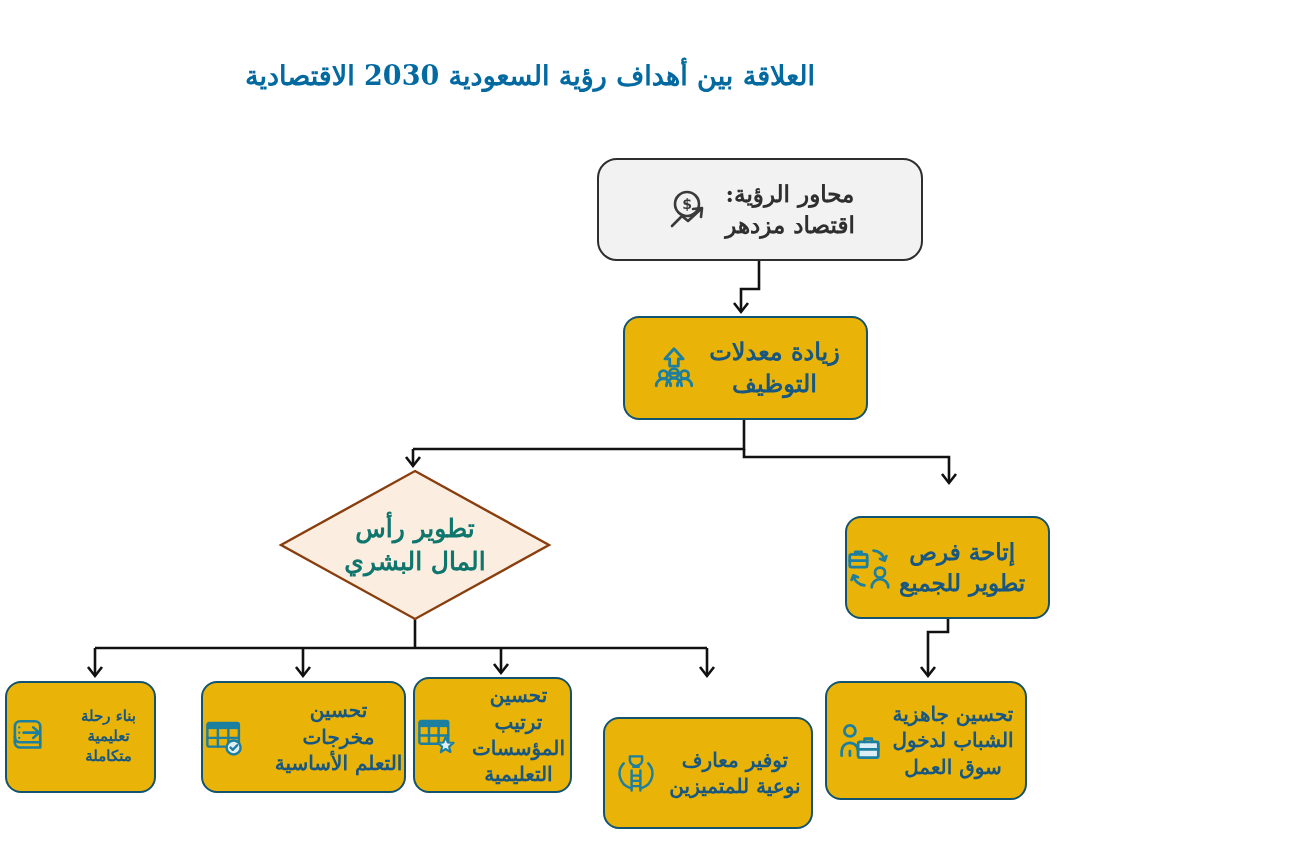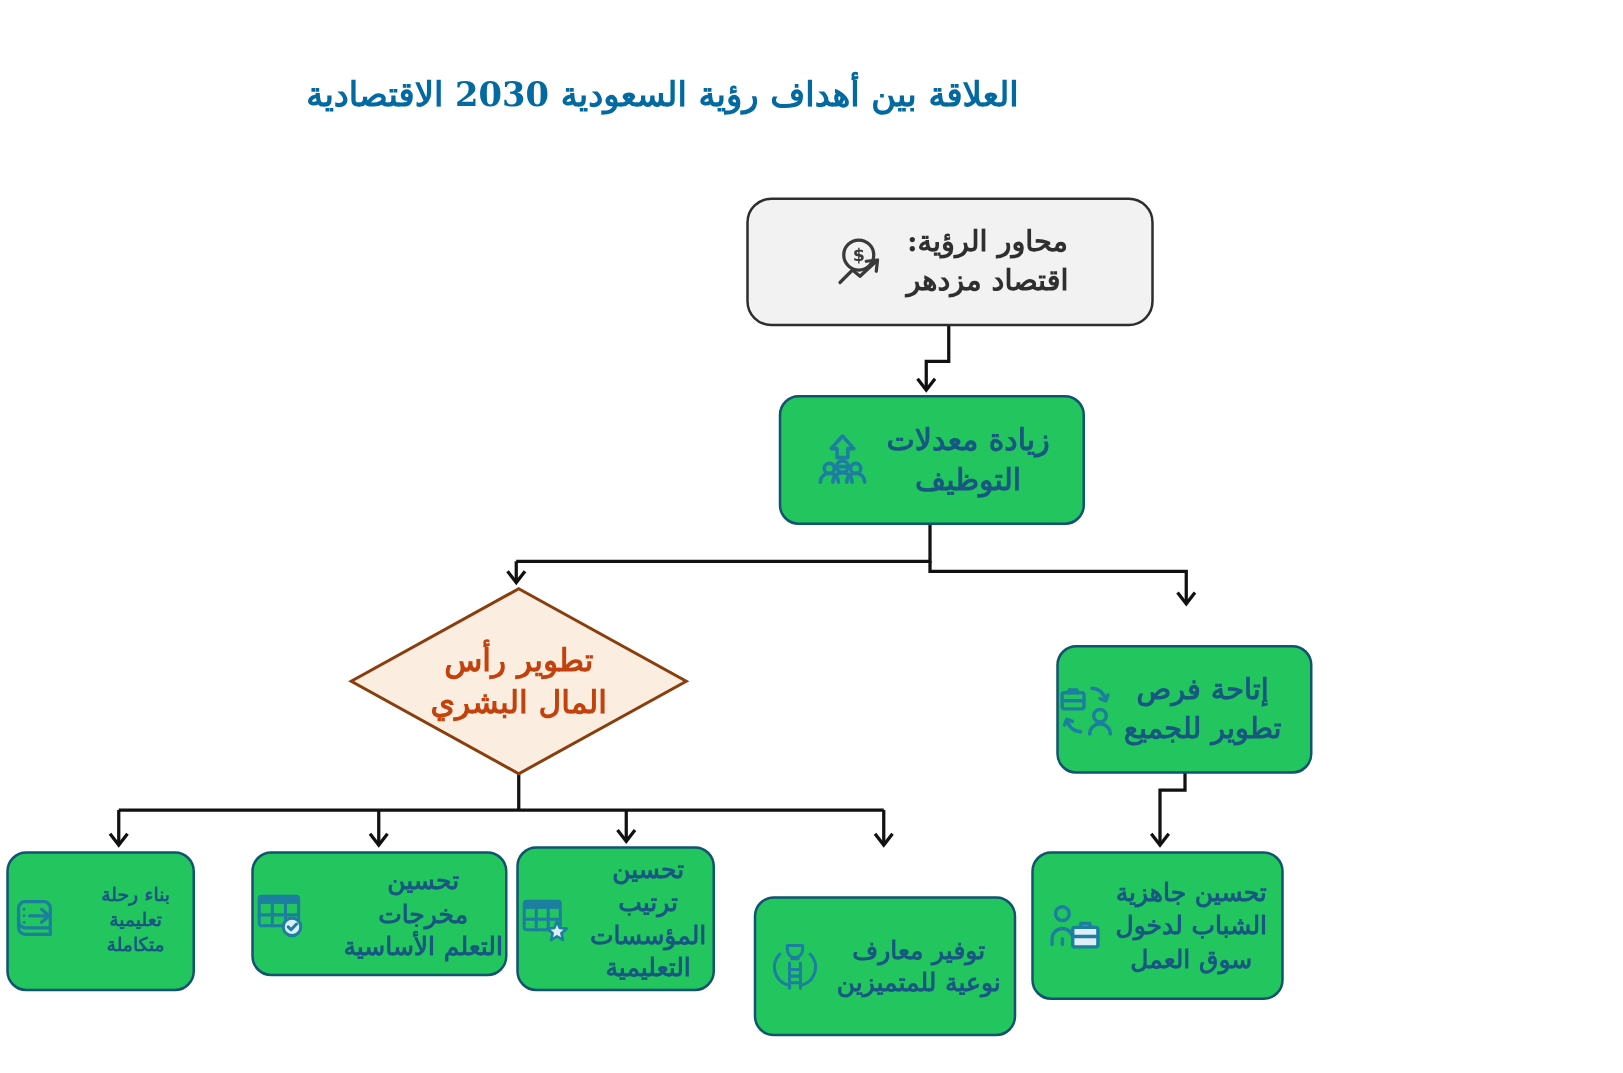--- a/index.html
+++ b/index.html
@@ -1,31 +1,31 @@
 <!DOCTYPE html>
 <html lang="ar"><head>
 <meta charset="utf-8">
 <style>
   html,body{margin:0;padding:0;background:#fff;}
   #canvas{position:relative;width:1298px;height:858px;background:#ffffff;overflow:hidden;
           font-family:"DejaVu Serif","Liberation Serif",serif;}
   #connectors{position:absolute;left:0;top:0;z-index:1;}
   .node{position:absolute;z-index:2;box-sizing:border-box;display:flex;align-items:center;
         justify-content:center;direction:rtl;gap:12px;font-weight:bold;}
-  .node-blue{background:#22c55e;border:2.5px solid #12536f;border-radius:16px;color:#175781;}
+  .node-blue{background:#eab308;border:2.5px solid #12536f;border-radius:16px;color:#175781;}
   .node-root{background:#f2f2f2;border:2.5px solid #2e2e2e;border-radius:20px;color:#2f2f2f;}
   .lines{text-align:center;line-height:1.32;}
   .icon{flex:0 0 auto;display:flex;align-items:center;justify-content:center;}
   .icon svg{display:block;}
   #title{position:absolute;left:170px;top:60px;width:720px;text-align:center;z-index:2;
          font-size:27px;font-weight:bold;color:#0369a1;direction:rtl;}
   #diamond-wrap{position:absolute;left:278px;top:468px;width:274px;height:154px;z-index:2;}
   #diamond-label{position:absolute;left:0;top:0;width:100%;height:100%;display:flex;
          align-items:center;justify-content:center;text-align:center;direction:rtl;
-         color:#c2410c;font-weight:bold;font-size:25px;line-height:1.3;}
+         color:#0f766e;font-weight:bold;font-size:25px;line-height:1.3;}
   .fs23{font-size:23px;} .fs24{font-size:24px;} .fs20{font-size:20px;} .fs15{font-size:15px;}
 </style>
 </head>
 <body>
 
 <div id="canvas">
 
   <div id="title">العلاقة بين أهداف رؤية السعودية 2030 الاقتصادية</div>
 
   <svg id="connectors" width="1298" height="858">
@@ -121,21 +121,21 @@
         <path d="M9,30 V12 a6,6 0 0 1 6,-6 h17 a6,6 0 0 1 6,6 v18"></path>
         <path d="M9,30 a6,6 0 0 0 6,6 h23 v-6 h-23 a6,6 0 0 1 -6,-6"></path>
         <circle cx="14" cy="13" r="1.3" fill="#1d7fa0" stroke="none"></circle>
         <circle cx="14" cy="19" r="1.3" fill="#1d7fa0" stroke="none"></circle>
         <circle cx="14" cy="25" r="1.3" fill="#1d7fa0" stroke="none"></circle>
         <path d="M19,19 h17 M30,13 l7,6 l-7,6"></path>
       </svg>
     </span>
   </div>
 
-  <div class="node node-blue fs20" style="left:201px;top:681px;width:205px;height:100px;gap:28px;">
+  <div class="node node-blue fs20" style="left:201px;top:681px;width:205px;height:112px;gap:28px;">
     <div class="lines">
       <div>تحسين مخرجات</div>
       <div>التعلم الأساسية</div>
     </div>
     <span class="icon">
       <svg width="42" height="42" viewBox="0 0 48 48" stroke="#1d7fa0" stroke-width="2.8" fill="none" stroke-linecap="round" stroke-linejoin="round">
         <rect x="5" y="8" width="36" height="27" rx="2"></rect>
         <rect x="5" y="8" width="36" height="7" fill="#1d7fa0" stroke="none"></rect>
         <path d="M17,15 v20 M29,15 v20 M5,25 h36"></path>
         <circle cx="35" cy="36" r="8" fill="#ddeef7"></circle>

